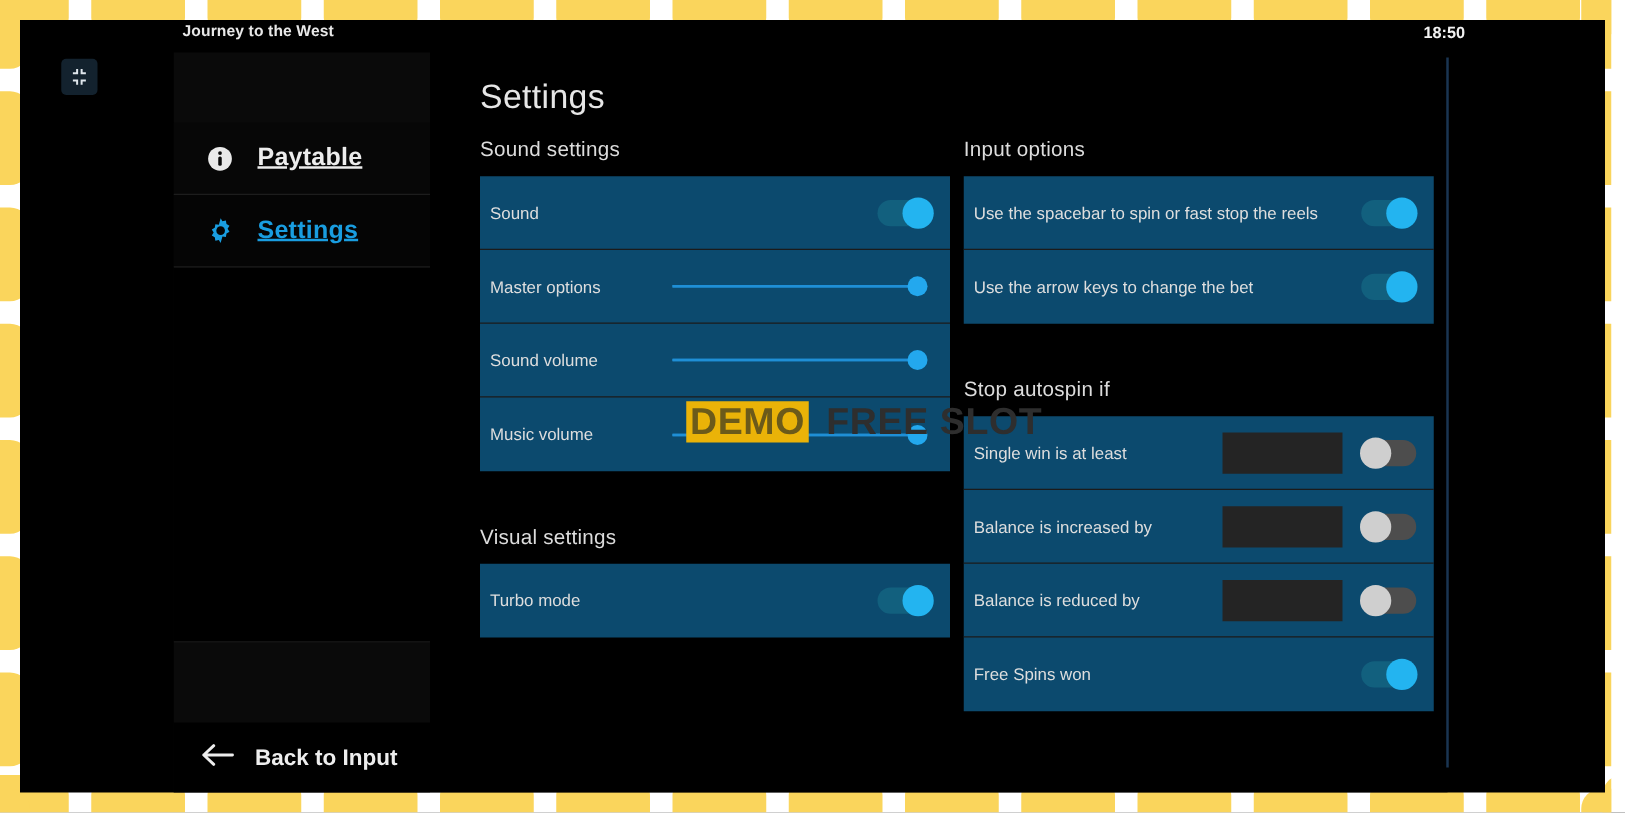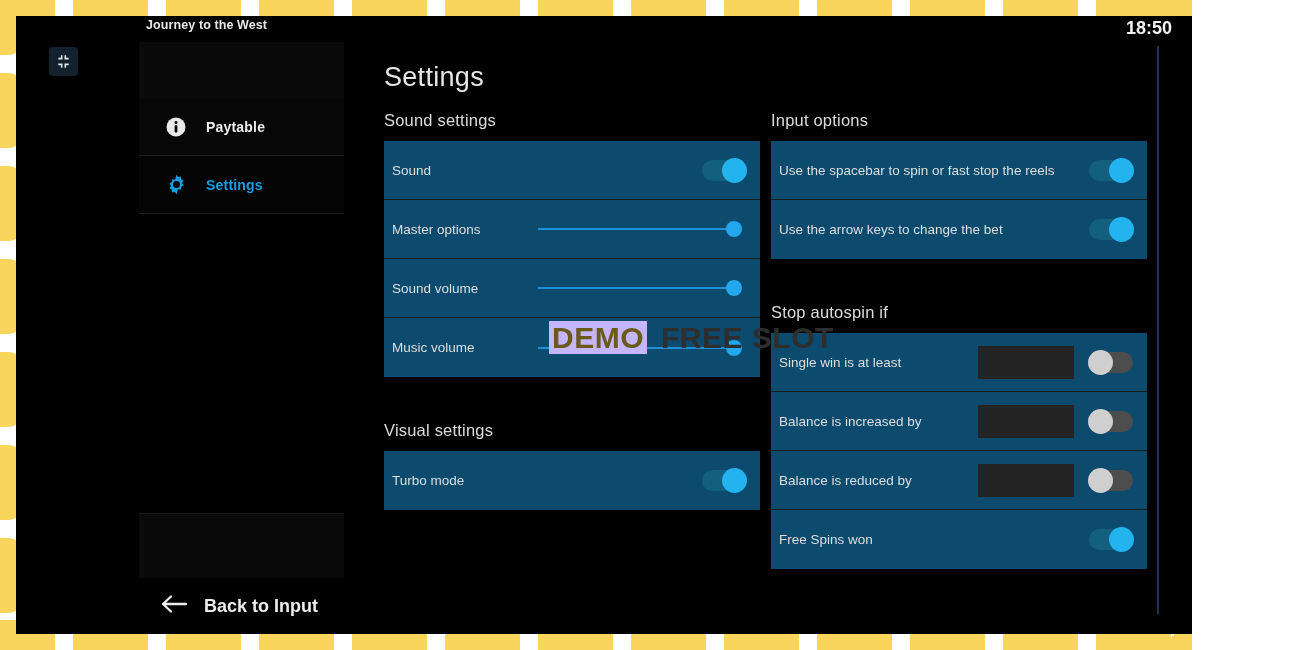--- a/index.html
+++ b/index.html
@@ -6,21 +6,21 @@
   html, body {
     width: 1300px; height: 650px;
     overflow: hidden;
     background: #ffffff;
     font-family: "Liberation Sans", sans-serif;
   }
 
   
   #frame {
     position: relative;
-    width: 1192px; height: 650px;
+    width: 1289px; height: 650px;
     background: #ffffff;
     overflow: hidden;
   }
   .dots-row {
     position: absolute;
     display: flex;
     gap: 18px;
     left: -20px;
   }
   .dots-row.top { top: -16px; }
@@ -65,21 +65,21 @@
     left: 130px; top: 2px;
     color: #e8e8e8;
     font-size: 12.5px;
     font-weight: bold;
     letter-spacing: 0.1px;
   }
   #clock {
     position: absolute;
     right: 112px; top: 2px;
     color: #f2f2f2;
-    font-size: 18px;
+    font-size: 13px;
     font-weight: bold;
   }
   #fullscreen-btn {
     position: absolute;
     left: 33px; top: 31px;
     width: 29px; height: 29px;
     background: #13222e;
     border-radius: 4px;
     display: flex; align-items: center; justify-content: center;
     cursor: pointer;
@@ -110,24 +110,25 @@
     background: #070707;
   }
   .side-item.active { background: #050505; }
   .side-icon {
     width: 26px; height: 26px;
     display: flex; align-items: center; justify-content: center;
     margin-right: 17px;
     flex: none;
   }
   .side-label {
-    font-size: 14px;
+    font-size: 20px;
     font-weight: bold;
     color: #ececec;
     letter-spacing: 0.2px;
+    text-decoration: underline;
   }
   .side-item.active .side-label { color: #199de0; }
   #side-filler {
     background: #000000;
     height: 300px;
     border-bottom: 1px solid #1a1a1a;
   }
   #back-btn {
     position: absolute;
     left: 0; bottom: 0;
@@ -253,21 +254,21 @@
 
   
   #watermark {
     position: absolute;
     left: 533px; top: 305px;
     font-size: 30px;
     font-weight: bold;
     letter-spacing: 0.5px;
     pointer-events: none;
   }
-  #wm-demo { color: #6b5a1a; background: #c4b5fd; padding: 0 3px; }
+  #wm-demo { color: #6b5a1a; background: #eab308; padding: 0 3px; }
   #wm-free { color: #2e2e2e; margin-left: 14px; }
 </style>
 </head>
 <body>
 
 <div id="frame">
 
   <div class="dots-row top">
       <div class="dot"></div>
       <div class="dot"></div>

